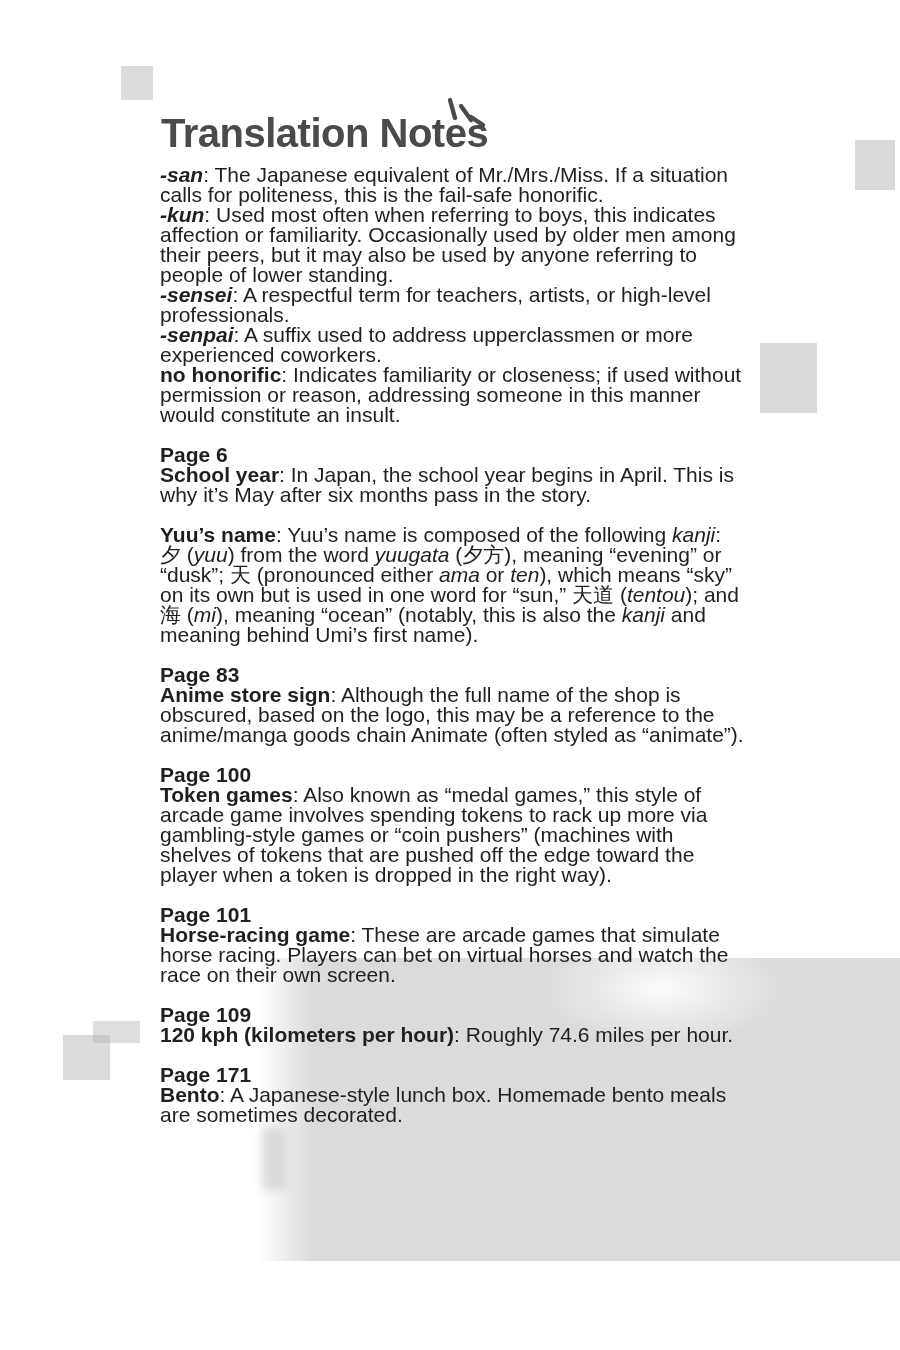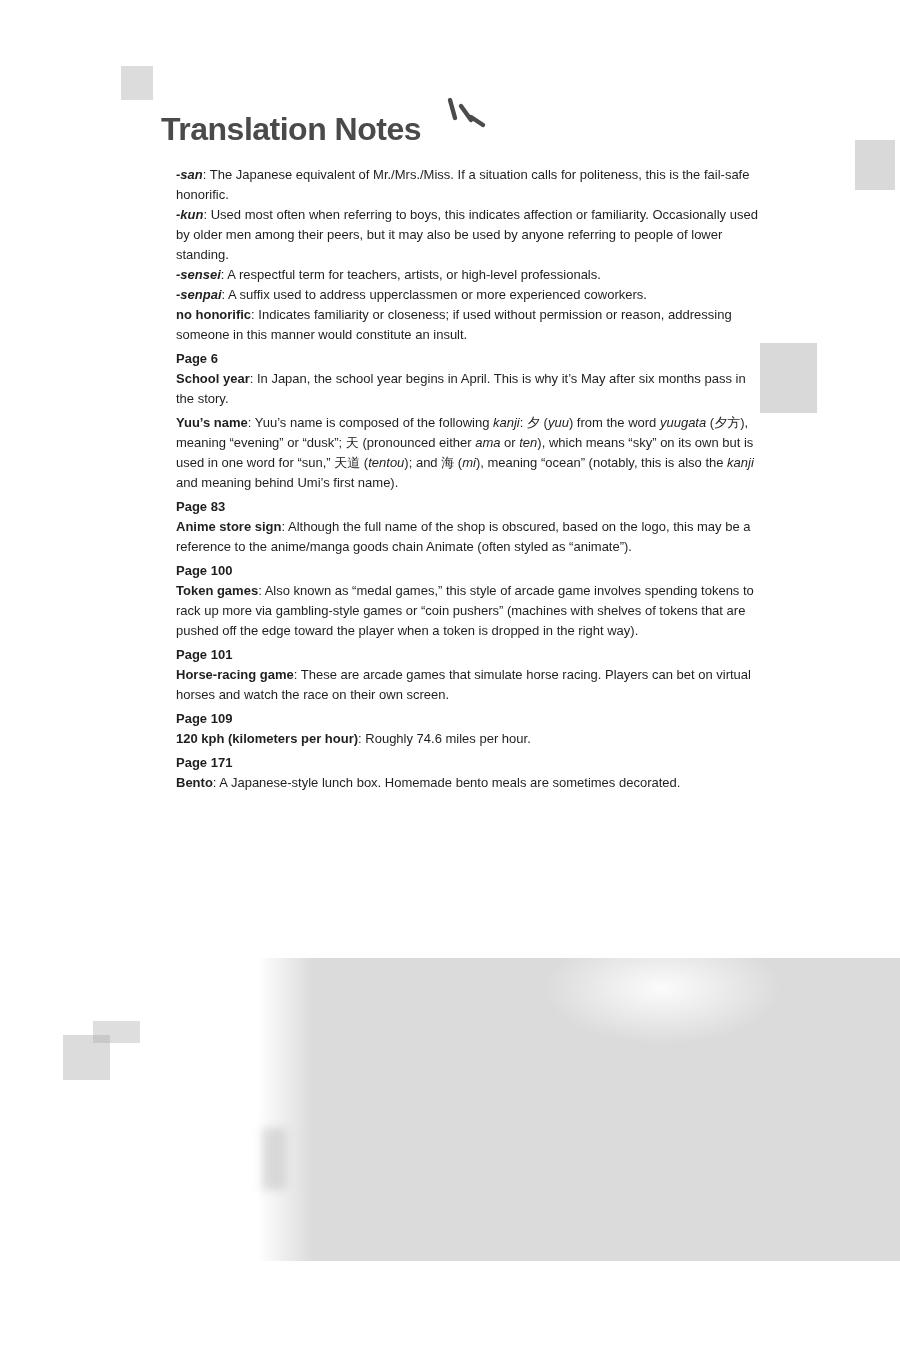--- a/index.html
+++ b/index.html
@@ -22,34 +22,34 @@
       radial-gradient(ellipse 170px 80px at 63% 10%, rgba(255,255,255,0.9), rgba(255,255,255,0) 70%),
       linear-gradient(90deg, rgba(220,220,220,0) 0px, #dbdbdb 55px);
   }
   #artifact-blob-smudge{
     left:262px;top:1128px;width:24px;height:62px;
     background:rgba(175,175,175,0.40);filter:blur(5px);
   }
 
   .title{
     position:absolute;left:161px;top:104px;
-    font-size:32px;font-weight:bold;letter-spacing:-0.5px;
+    font-size:40px;font-weight:bold;letter-spacing:-0.5px;
     color:#4a4a4a;
     margin-top:7px;
   }
   .emphasis{position:absolute;left:440px;top:92px;width:48px;height:42px;}
 
   .content{
-    position:absolute;left:176px;top:165px;width:586px;
-    font-size:13px;line-height:20px;
+    position:absolute;left:160px;top:165px;width:586px;
+    font-size:21px;line-height:20px;
   }
   .content p{margin:0;}
   .hterm-bi{font-weight:bold;font-style:italic;}
   .hterm-b{font-weight:bold;margin-top:19px;}
-  .note{margin-top:4px;}
+  .note{margin-top:20px;}
   .plabel{font-weight:bold;}
   .nterm{font-weight:bold;}
   i{}
 </style>
 </head>
 <body>
 
 <div class="artifact" id="artifact-topleft"></div>
 <div class="artifact" id="artifact-right-upper"></div>
 <div class="artifact" id="artifact-right-mid"></div>

